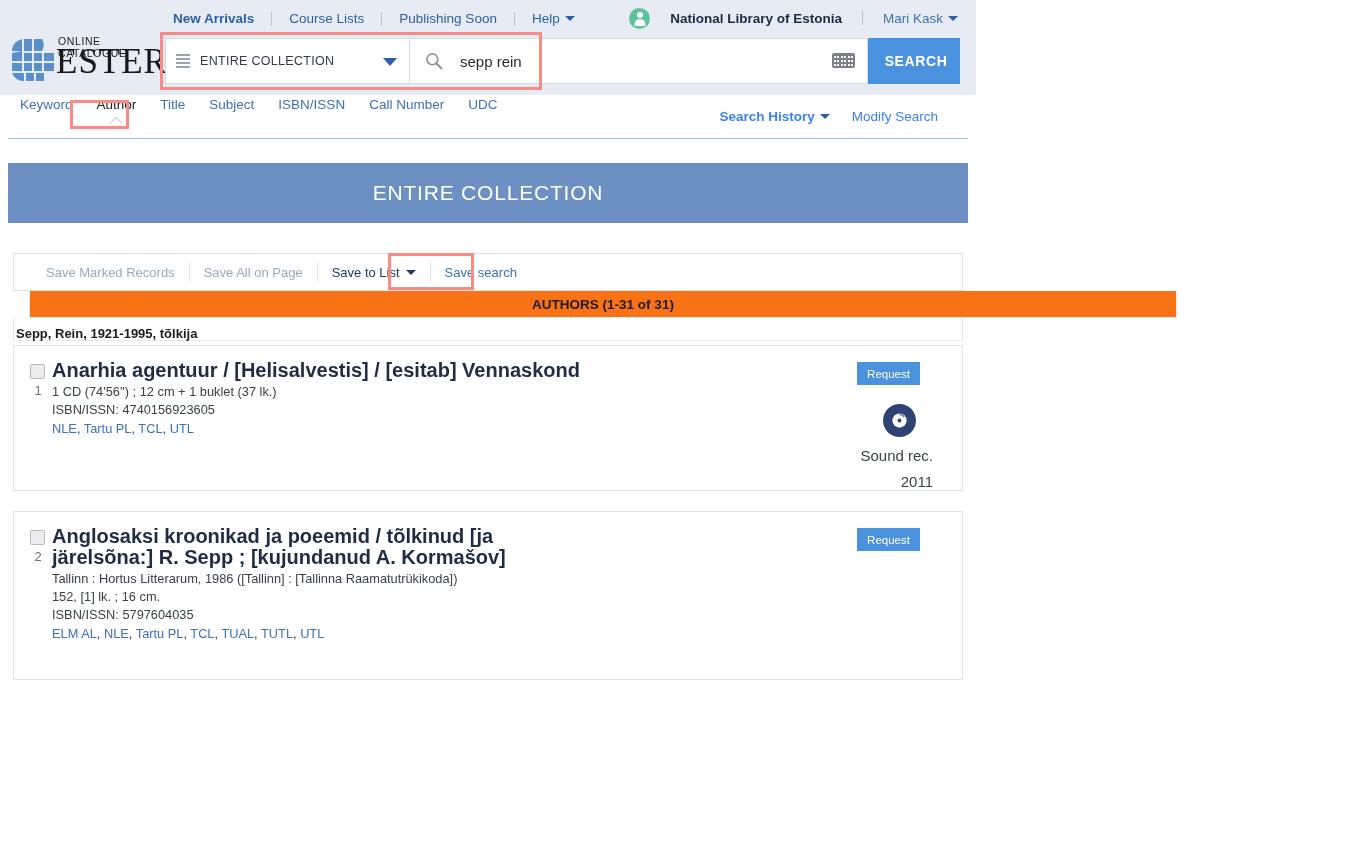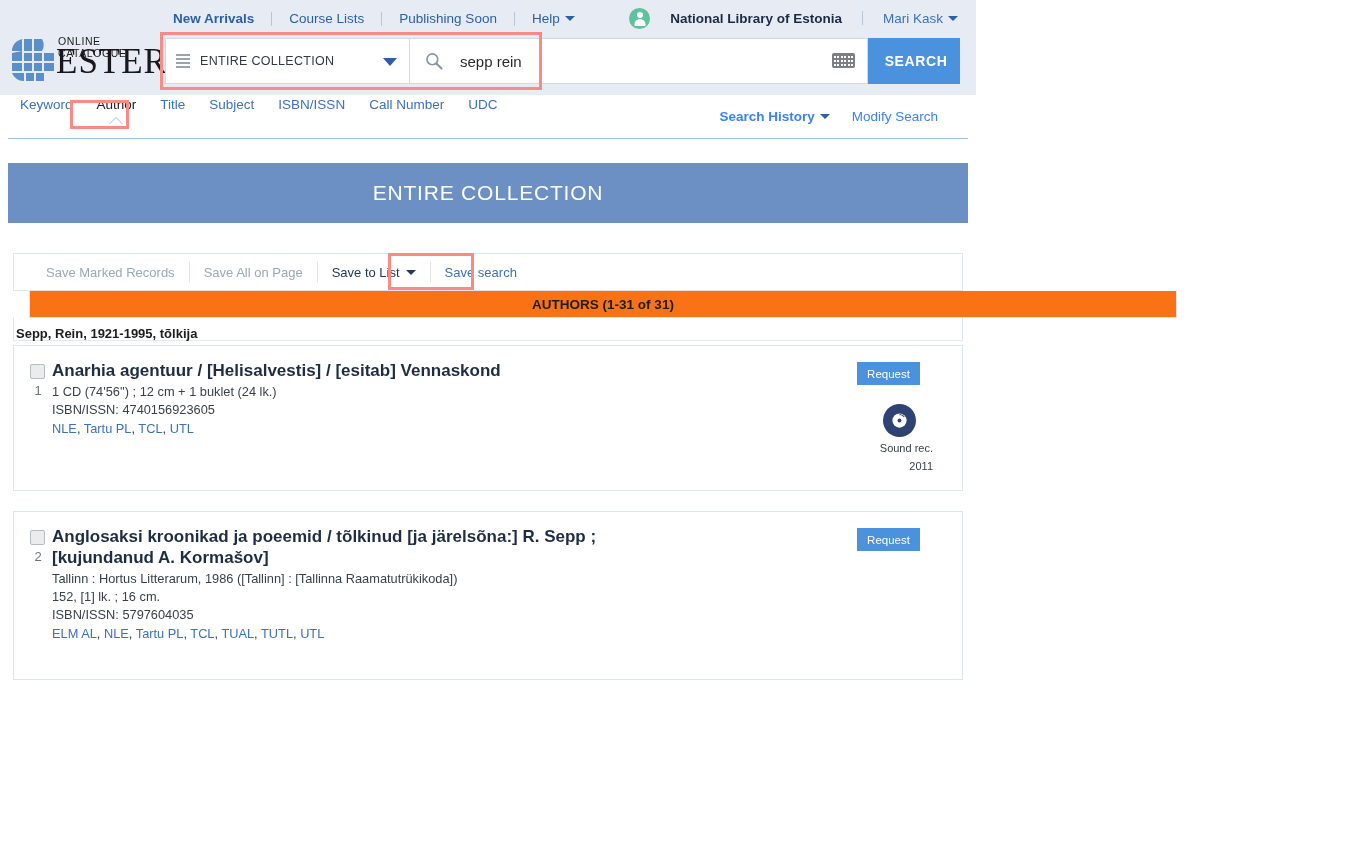--- a/index.html
+++ b/index.html
@@ -174,41 +174,41 @@
 
   .chk {
     position:absolute; left:16px; top:18px; width:15px;height:15px;
     background:#ececec; border:1px solid #b6bcc6; border-radius:2px; cursor:pointer;
   }
   .recnum { position:absolute; left:16px; top:37px; width:16px; text-align:center;
             font-size:13px; color:#6c737e; }
 
   .recbody { position:absolute; left:38px; top:14px; right:150px; }
   .rectitle {
-    font-size:17px; font-weight:bold; color:#1f2d44; line-height:21px;
+    font-size:20px; font-weight:bold; color:#1f2d44; line-height:21px;
     cursor:pointer; margin-bottom:2px; max-width:545px;
   }
   .recline { font-size:12.8px; color:#3a3f48; line-height:18px; }
   .reclibs { font-size:12.8px; line-height:18px; margin-top:1px; }
   .reclibs a { color:#3c72b8; text-decoration:none; cursor:pointer; }
   .reclibs span.c { color:#3a3f48; }
 
   .reqbtn {
     position:absolute; right:42px; top:16px; width:63px; height:23px;
     background:#4a92dd; color:#fff; font-size:11.5px;
     display:flex;align-items:center;justify-content:center; cursor:pointer; border:none;
   }
   .mediawrap { position:absolute; right:27px; top:58px; width:95px; text-align:right; }
   .mediaicon {
     width:33px;height:33px;border-radius:50%; margin-left:auto; margin-right:19px;
     display:flex;align-items:center;justify-content:center;
   }
   .mi-sound { background:#2e4374; }
   .mi-book  { background:#5a9bd0; }
-  .medialbl { font-size:11px; color:#3a3f48; line-height:14px; margin-top:4px; padding-right:2px;}
+  .medialbl { font-size:15px; color:#3a3f48; line-height:14px; margin-top:12px; padding-right:2px;}
 </style>
 </head>
 <body>
 
 <div id="page">
 
   <div class="header">
 
     <div class="toplinks">
       <div class="toplink bold">New Arrivals</div>
@@ -335,21 +335,21 @@
   </div>
   <div class="authline">
     <span>Sepp, Rein, 1921-1995, tõlkija</span>
   </div>
 
   <div class="rec" id="rec1">
     <div class="chk"></div>
     <div class="recnum">1</div>
     <div class="recbody">
       <div class="rectitle">Anarhia agentuur / [Helisalvestis] / [esitab] Vennaskond</div>
-      <div class="recline">1 CD (74'56'') ; 12 cm + 1 buklet (24 lk.)</div>
+      <div class="recline">1 CD (74'56'') ; 12 cm + 1 buklet (37 lk.)</div>
       <div class="recline">ISBN/ISSN:  4740156923605</div>
       <div class="reclibs"><a>NLE</a><span class="c">, </span><a>Tartu PL</a><span class="c">, </span><a>TCL</a><span class="c">, </span><a>UTL</a></div>
     </div>
     <button class="reqbtn">Request</button>
     <div class="mediawrap">
       <div class="mediaicon mi-sound">
         <svg viewBox="0 0 24 24" width="19" height="19">
           <circle cx="12" cy="12" r="9" fill="#ffffff"></circle>
           <circle cx="12" cy="12" r="2.4" fill="#2e4374"></circle>
           <path d="M12 4.5 a7.5 7.5 0 0 1 6 3" fill="none" stroke="#2e4374" stroke-width="1.4"></path>

